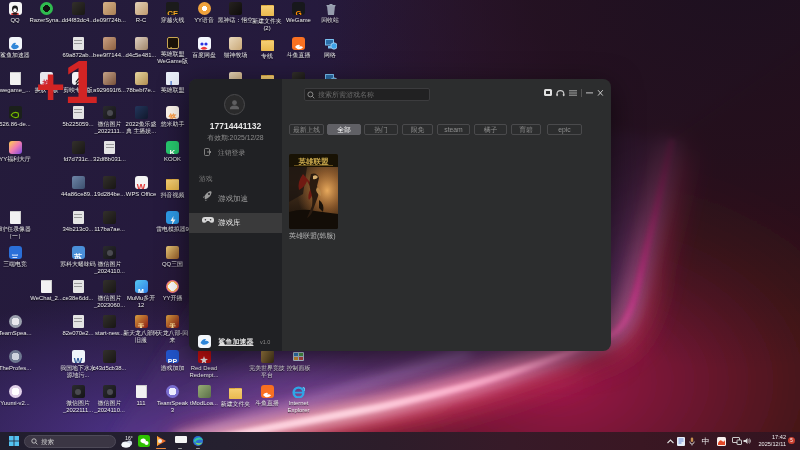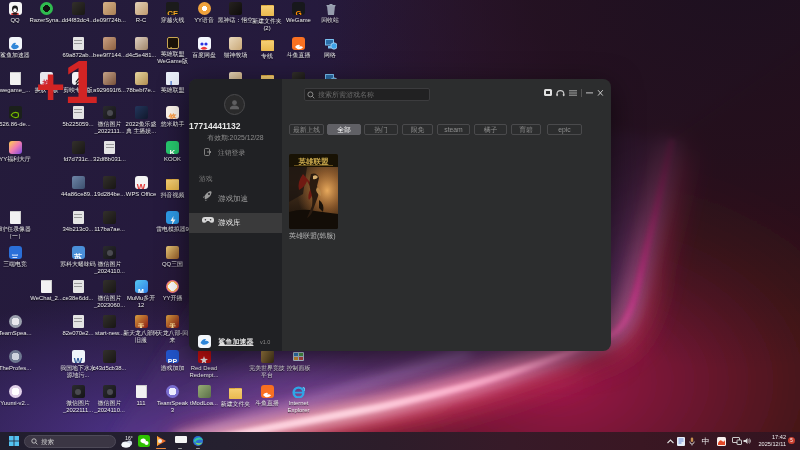--- a/index.html
+++ b/index.html
@@ -12,21 +12,21 @@
 .fold:before { content:""; position:absolute; left:0; top:-2px; width:6px; height:3px; background:#d9a73e; border-radius:1px 1px 0 0; }
 .fold:after { content:""; position:absolute; left:0; top:1px; width:14px; height:10px; background:linear-gradient(#f6cf74,#e9b94e); border-radius:1px; }
 .page { position:relative; background:#f2f2f2; width:11px !important; height:13px !important; border-radius:1px; box-shadow:inset -1px 1px 0 #ccc; }
 .plus1 { position:absolute; z-index:3; color:#d22424; font-weight:bold; }
 
 
 #win { position:absolute; left:189px; top:79px; width:422px; height:272px; background:#2c2d2e; border-radius:8px; box-shadow:0 8px 30px rgba(0,0,0,.55); z-index:5; overflow:hidden; }
 #side { position:absolute; left:0; top:0; width:93px; height:272px; background:#202124; }
 .avatar { position:absolute; left:35px; top:15px; width:21px; height:21px; border-radius:50%; background:#2a2a2b; border:1px solid #4a4a4c; }
 .avatar svg { display:block; margin:3px auto 0; }
-.phone { position:absolute; left:0; top:42px; width:93px; color:#e6e6e6; font-size:8.5px; font-weight:bold; }
+.phone { position:absolute; left:0; top:42px; width:93px; text-align:center; color:#e6e6e6; font-size:8.5px; font-weight:bold; }
 .valid { position:absolute; left:0; top:54px; width:93px; text-align:center; color:#8b8b8b; font-size:6.8px; }
 .logout { position:absolute; left:15px; top:69px; color:#8b8b8b; font-size:6.8px; }
 .cat { position:absolute; left:10px; top:95px; color:#7a7a7a; font-size:6.8px; }
 .mi { position:absolute; left:0; width:93px; height:20px; color:#9a9a9a; font-size:7.5px; line-height:20px; }
 .mi .mic { display:inline-block; width:11px; margin:0 5px 0 13px; text-align:center; }
 .mi.sel { background:#3a3a3b; color:#e8e8e8; }
 #brand { position:absolute; left:9px; top:253px; height:14px; }
 
 #main { position:absolute; left:93px; top:0; width:329px; height:272px; }
 .sbox { position:absolute; left:22px; top:9px; width:126px; height:13px; background:#212122; border:1px solid #3c3c3e; border-radius:2px; color:#6a6a6a; font-size:7px; line-height:11px; }

